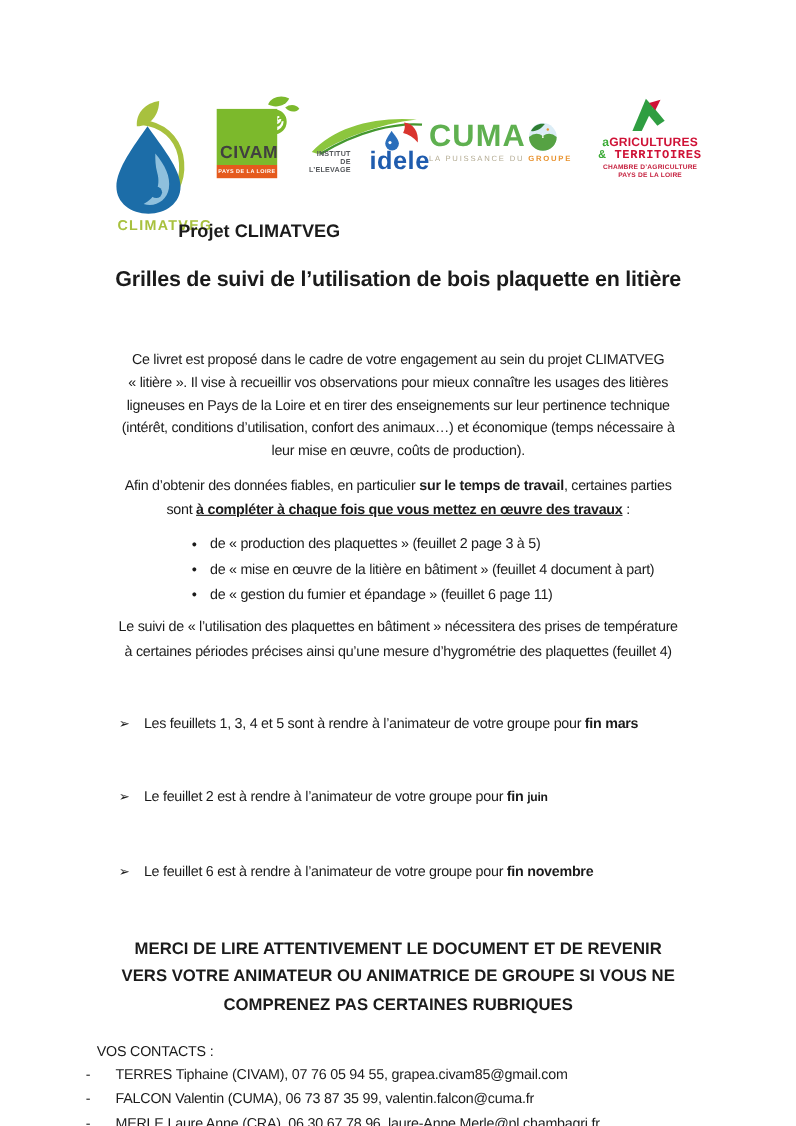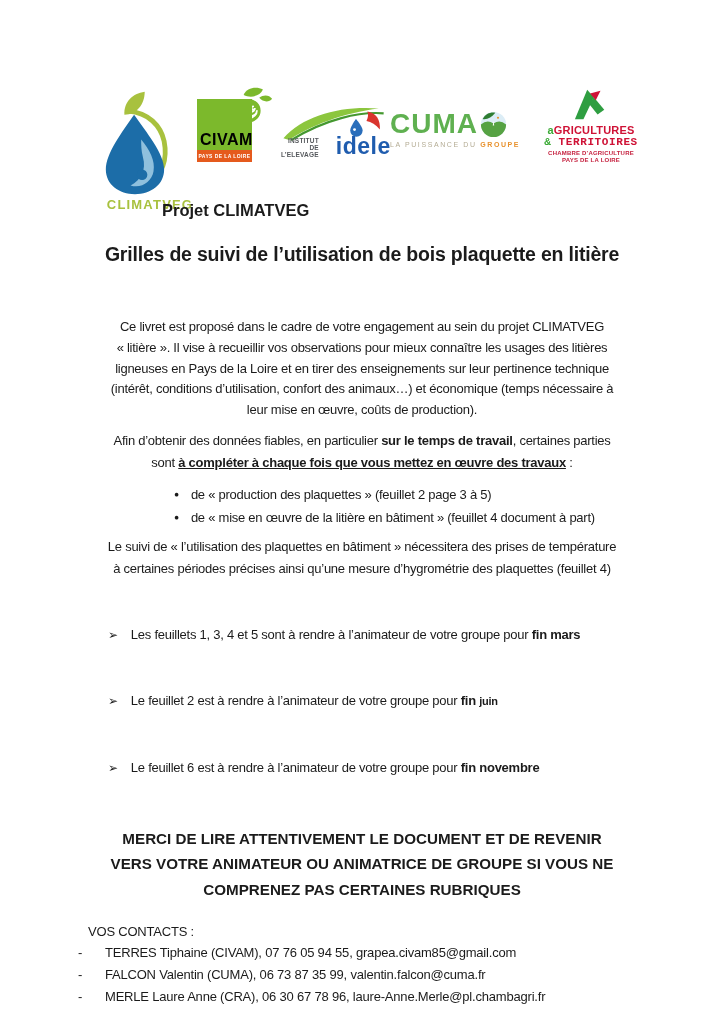--- a/index.html
+++ b/index.html
@@ -9,21 +9,21 @@
   
   .logo { position:absolute; }
 
   .climatveg { left:86px; top:90px; width:128px; text-align:center; }
   .climatveg-svg { width:112px; height:106px; display:block; margin:0 auto; }
   .climatveg-caption { margin-top:1px; font-size:13px; font-weight:bold; color:#a8c13e; letter-spacing:1.2px; }
 
   .civam { left:197px; top:88px; width:80px; height:92px; }
   .civam-spiral { position:absolute; left:32px; top:-2px; width:44px; height:42px; }
   .civam-square { position:absolute; left:0; top:11px; width:55px; height:51px; background:#7cb92c; display:flex; align-items:flex-end; }
-  .civam-name { color:#000000; font-weight:bold; font-size:16px; letter-spacing:0.5px; padding:0 0 1px 3px; }
+  .civam-name { color:#404040; font-weight:bold; font-size:16px; letter-spacing:0.5px; padding:0 0 1px 3px; }
   .civam-strip { position:absolute; left:0; top:62px; width:55px; height:12px; background:#e55a1d; color:#ffffff; font-size:5px; font-weight:bold; text-align:center; line-height:12px; letter-spacing:0.4px; }
 
   .idele { left:281px; top:100px; width:106px; }
   .idele-swoosh { width:106px; height:42px; display:block; }
   .idele-textrow { display:flex; margin-top:-5px;gap:13px; }
   .idele-inst { font-size:6.5px; font-weight:bold; color:#55585c; line-height:7px; text-align:right; letter-spacing:0.2px; padding-bottom:3px; }
   .idele-name { font-size:23px; font-weight:bold; color:#1f5cae; line-height:19px; margin-left:4px; letter-spacing:0.5px; }
 
   .cuma { left:390px; top:110px; width:126px; }
   .cuma-row { display:flex; align-items:center; }
@@ -177,20 +177,21 @@
         <span>Afin d’obtenir des données fiables, en particulier </span><span class="b">sur le temps de travail</span><span>, certaines parties</span>
       </div>
       <div class="pline">
         <span>sont </span><span class="b u">à compléter à chaque fois que vous mettez en œuvre des travaux</span><span> :</span>
       </div>
     </div>
 
     <ul class="bullets">
       <li><span class="dot">●</span><span>de « production des plaquettes » (feuillet 2 page 3 à 5)</span></li>
       <li><span class="dot">●</span><span>de « mise en œuvre de la litière en bâtiment » (feuillet 4 document à part)</span></li>
+      <li><span class="dot">●</span><span>de « gestion du fumier et épandage » (feuillet 6 page 11)</span></li>
     </ul>
 
     <div class="para monitoring">
       <div class="pline">Le suivi de « l’utilisation des plaquettes en bâtiment » nécessitera des prises de température</div>
       <div class="pline">à certaines périodes précises ainsi qu’une mesure d’hygrométrie des plaquettes (feuillet 4)</div>
     </div>
 
     <ul class="deadlines">
       <li><span class="arrow">➢</span><span>Les feuillets 1, 3, 4 et 5 sont à rendre à l’animateur de votre groupe pour </span><span class="b">fin mars</span></li>
       <li><span class="arrow">➢</span><span>Le feuillet 2 est à rendre à l’animateur de votre groupe pour </span><span class="b">fin </span><span class="b small">juin</span></li>

